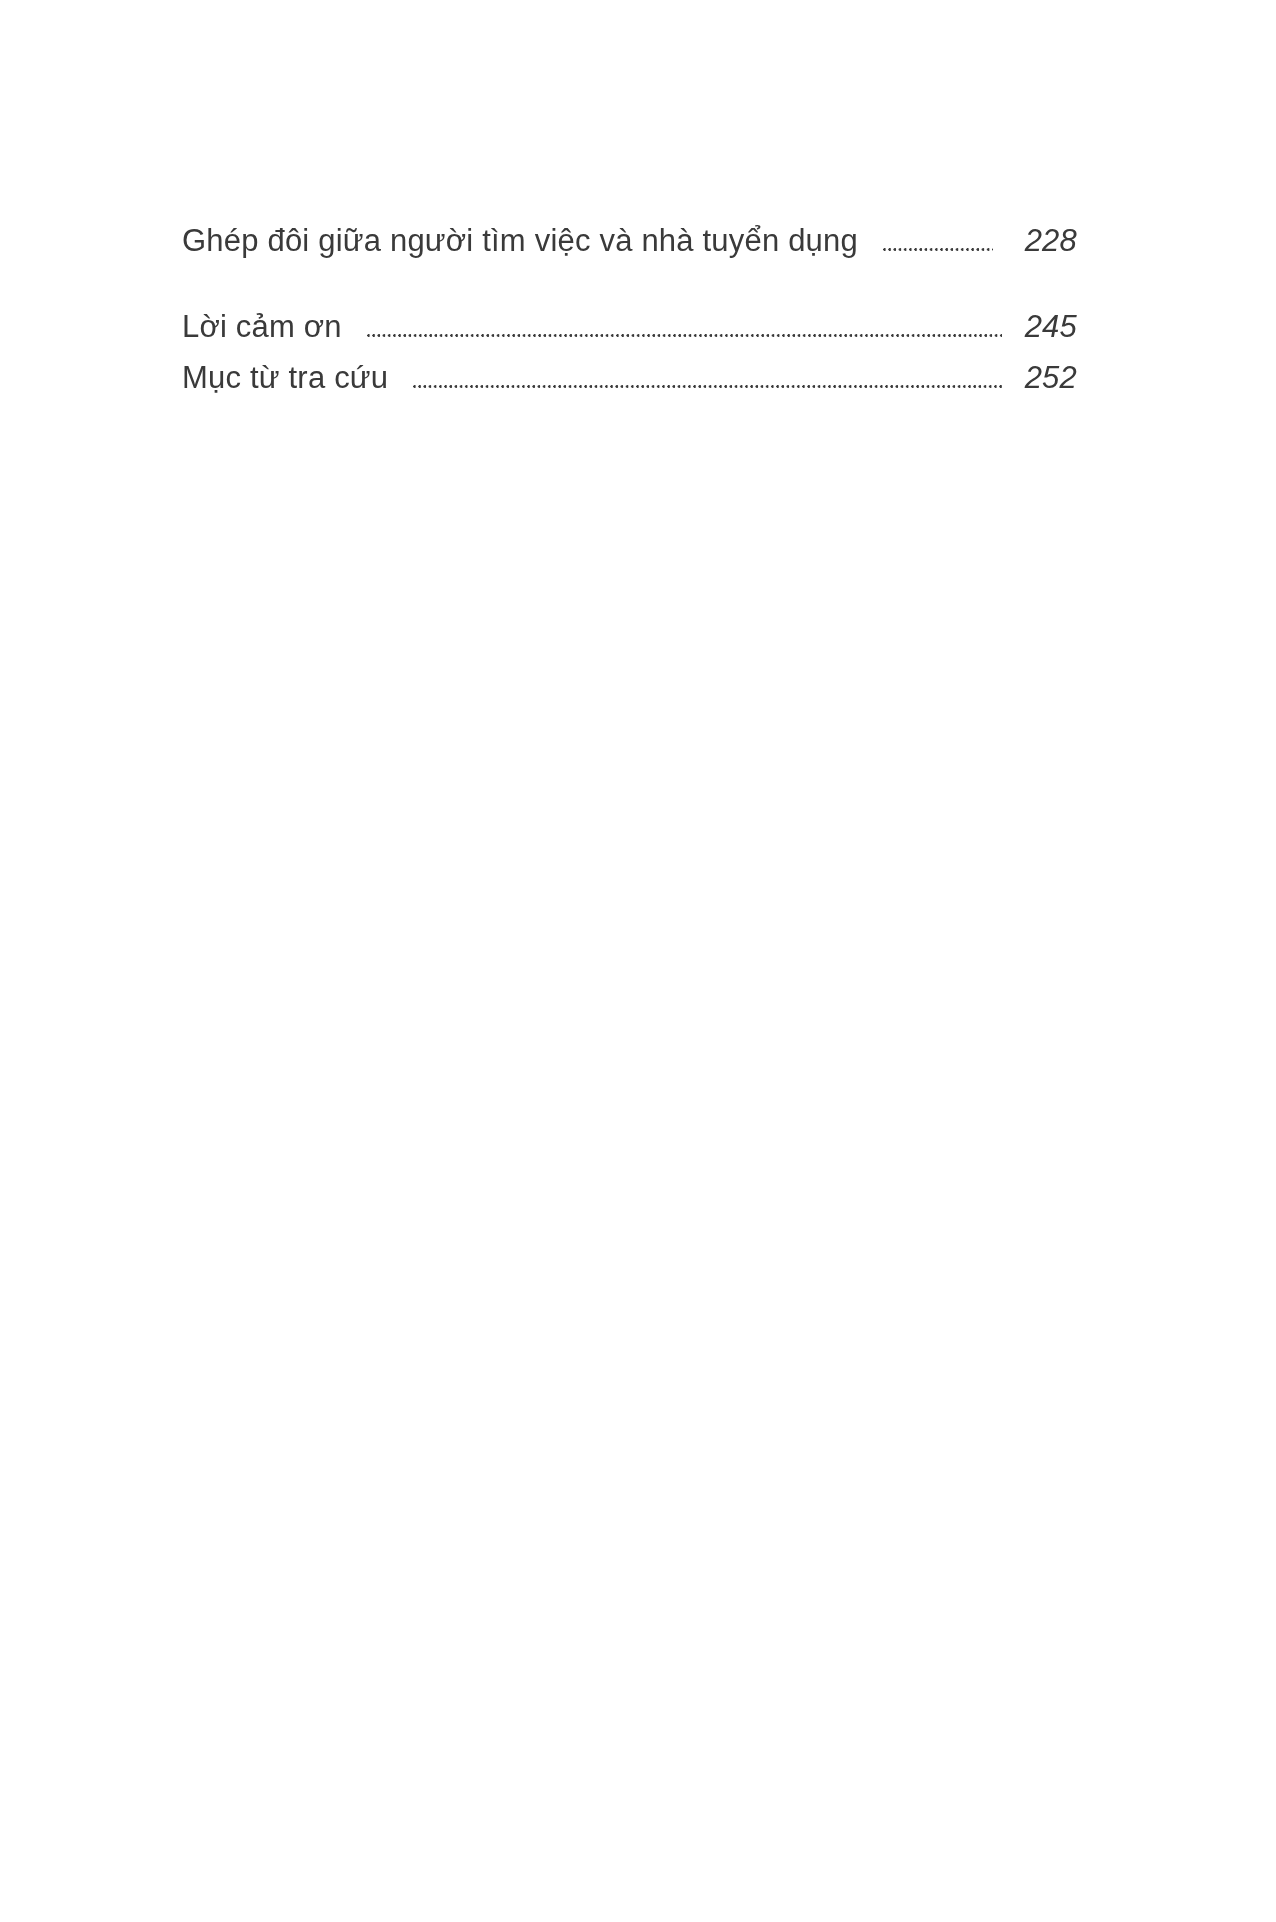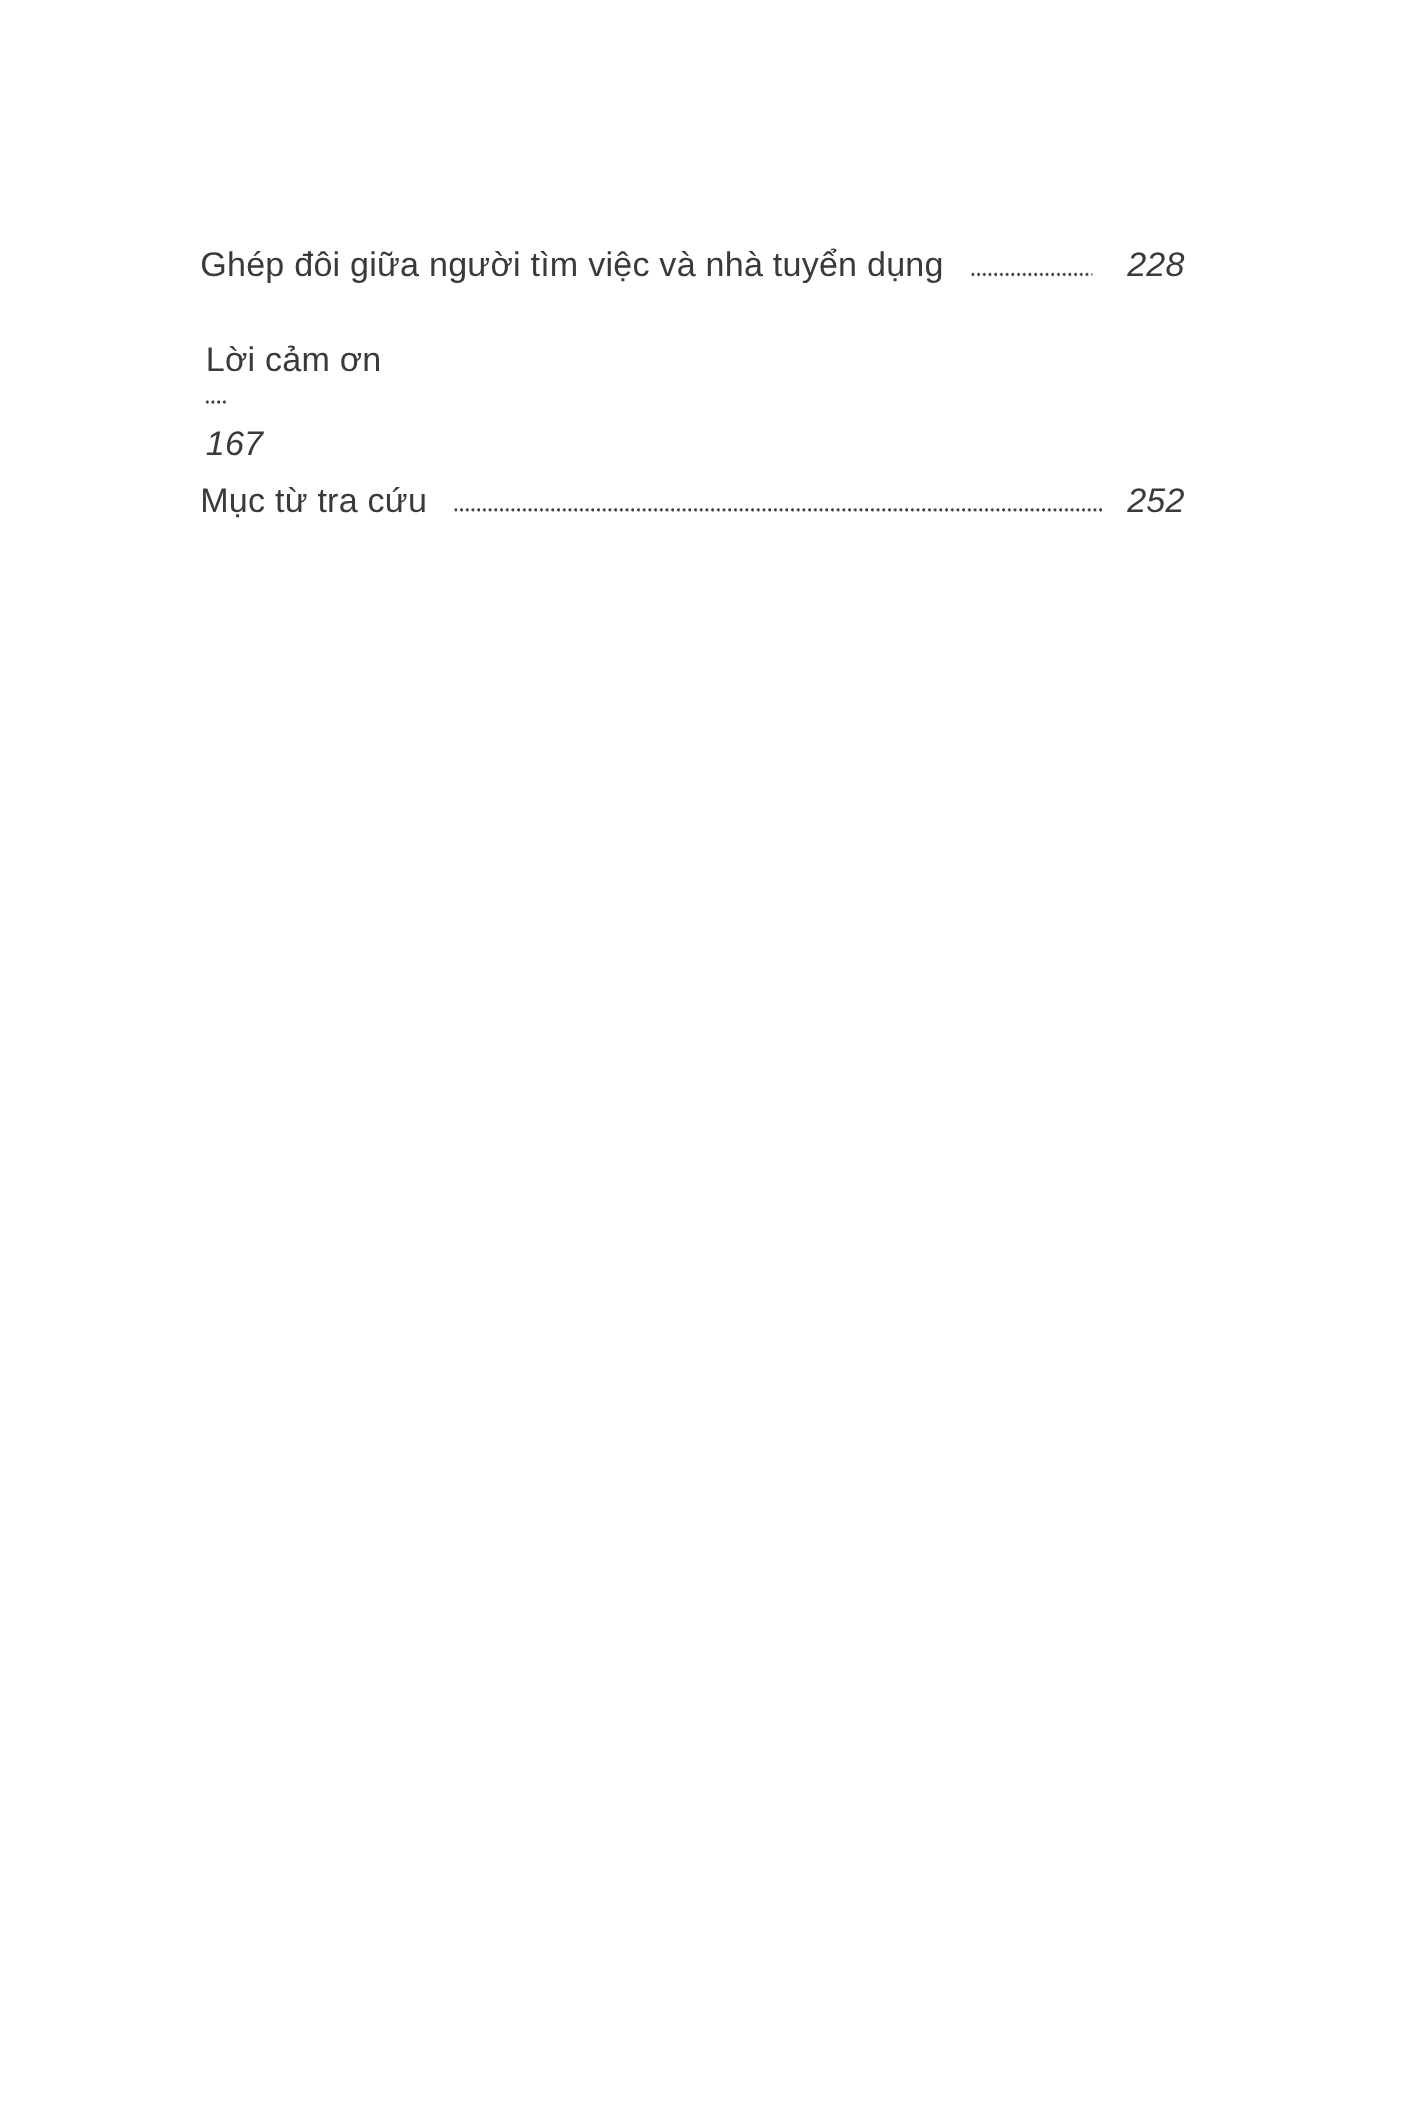--- a/index.html
+++ b/index.html
@@ -30,21 +30,20 @@
   .toc-row-block {
     margin-bottom: 17px;
     line-height: 33px;
   }
   .toc-line-flex {
     display: flex;
     align-items: baseline;
   }
   .gap-before {
     margin-top: 52px;
-    flex-direction: column;
   }
   .toc-title { white-space: nowrap; }
   .toc-page { white-space: nowrap; font-style: italic; }
   .leader {
     flex: 1 1 auto;
     min-width: 20px;
     height: 3px;
     margin-left: 5px;
     margin-right: 3px;
     background-image: radial-gradient(circle at 1.5px 1.5px, #3a3a3a 1.15px, rgba(0,0,0,0) 1.55px);
@@ -63,21 +62,21 @@
   <div class="toc-row">
     <span class="toc-title">Ghép đôi giữa người tìm việc và nhà tuyển dụng</span>
     <span class="leader leader-wide-right"></span>
     <span class="toc-page">228</span>
   </div>
 
 
   <div class="toc-row gap-before">
     <span class="toc-title">Lời cảm ơn</span>
     <span class="leader"></span>
-    <span class="toc-page">167</span>
+    <span class="toc-page">245</span>
   </div>
 
 
   <div class="toc-row">
     <span class="toc-title">Mục từ tra cứu</span>
     <span class="leader"></span>
     <span class="toc-page">252</span>
   </div>
 
 </div>

